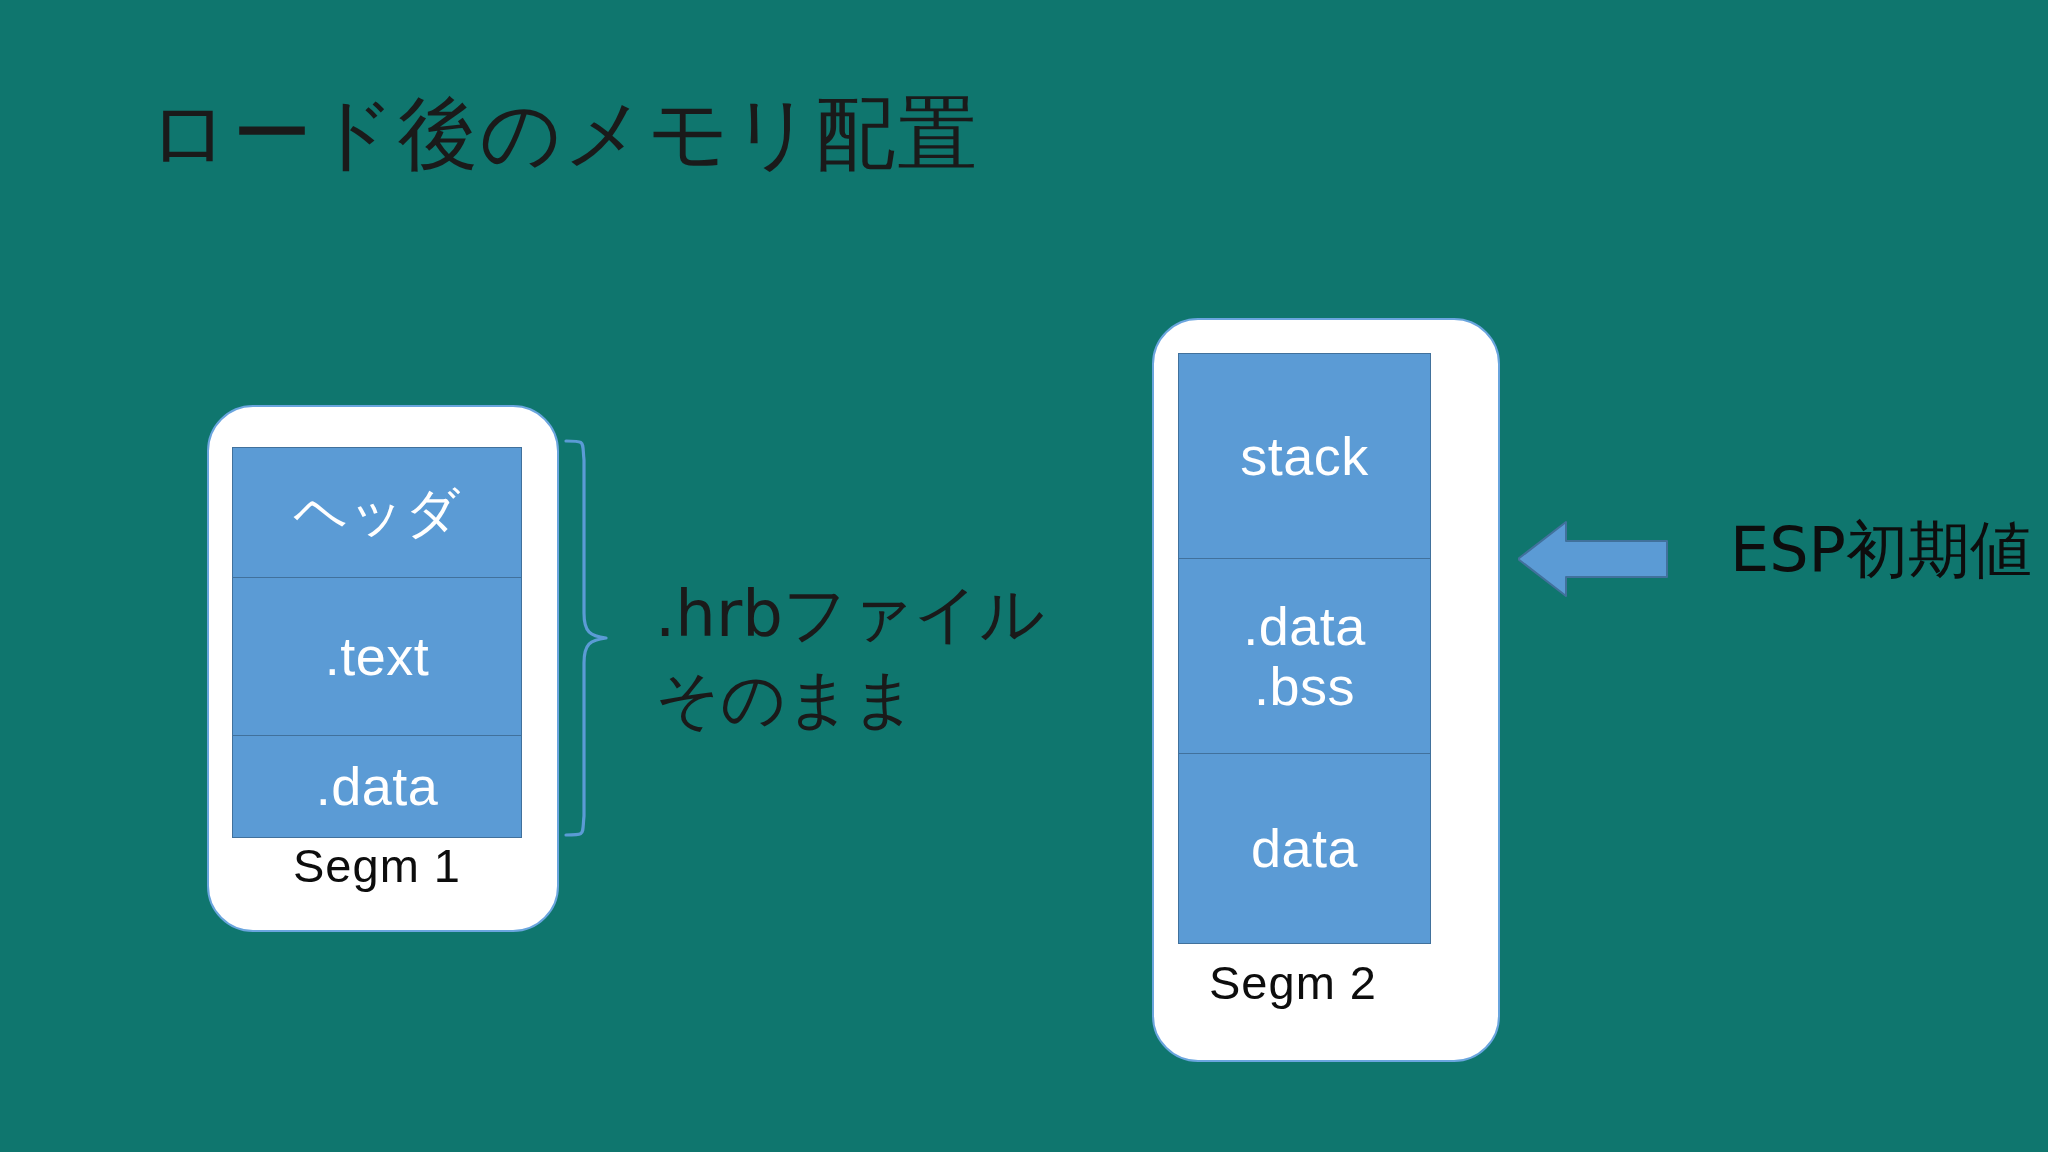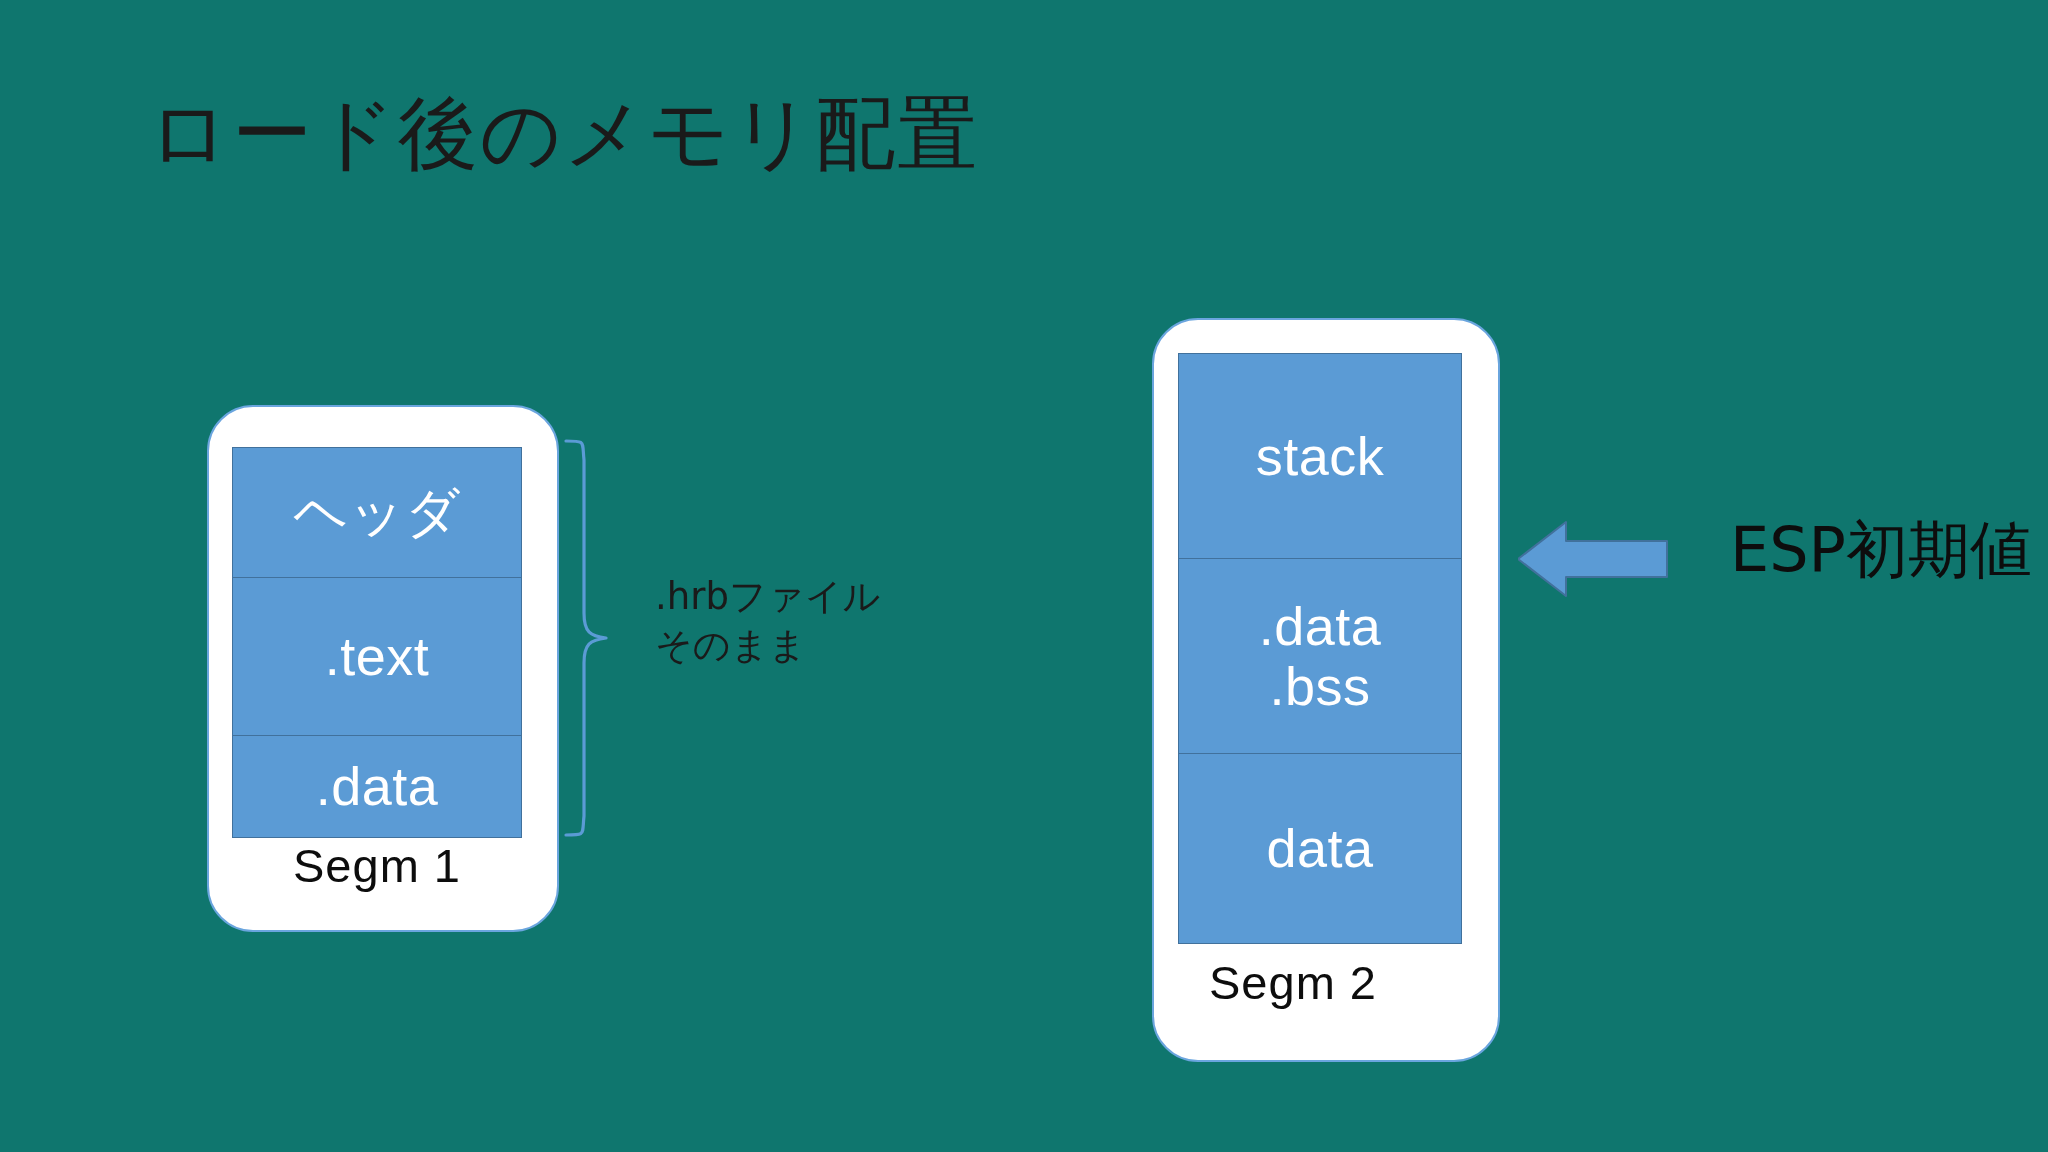--- a/index.html
+++ b/index.html
@@ -40,21 +40,21 @@
   }
   .segment-card.left  { left: 207px; top: 405px; width: 352px; height: 527px; }
   .segment-card.right { left: 1152px; top: 318px; width: 348px; height: 744px; }
 
   
   .block-stack {
     position: absolute;
     box-sizing: border-box;
   }
   .block-stack.left  { left: 232px;  top: 447px; width: 290px; }
-  .block-stack.right { left: 1178px; top: 353px; width: 284px; }
+  .block-stack.right { left: 1178px; top: 353px; width: 253px; }
 
   .mem-block {
     box-sizing: border-box;
     background: #5b9bd5;
     border: 1px solid #41719c;
     color: #ffffff;
     display: flex;
     align-items: center;
     justify-content: center;
     text-align: center;
@@ -88,21 +88,21 @@
     width: 70px;
     height: 400px;
   }
   #brace-wrap svg { display: block; width: 100%; height: 100%; }
 
   
   #brace-note {
     position: absolute;
     left: 655px;
     top: 572px;
-    font-size: 37px;
+    font-size: 64px;
     line-height: 1.33;
     color: #1a1a1a;
     font-weight: 400;
     letter-spacing: 0px;
     white-space: pre-line;
     font-family: "DejaVu Sans", "Liberation Sans", sans-serif;
   }
 
   
   #esp-arrow {

